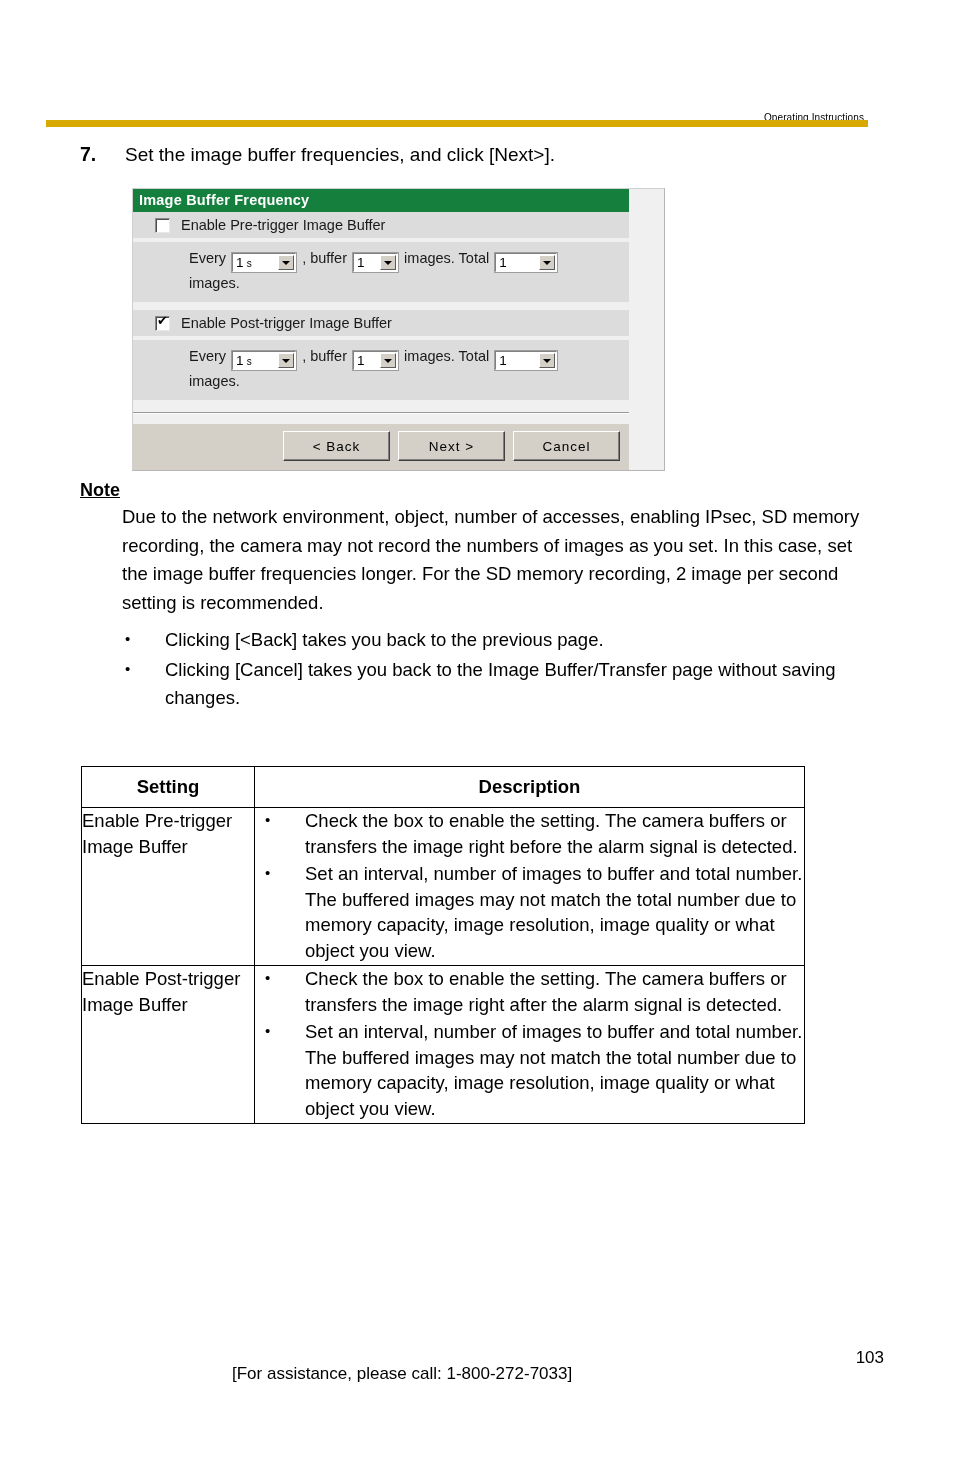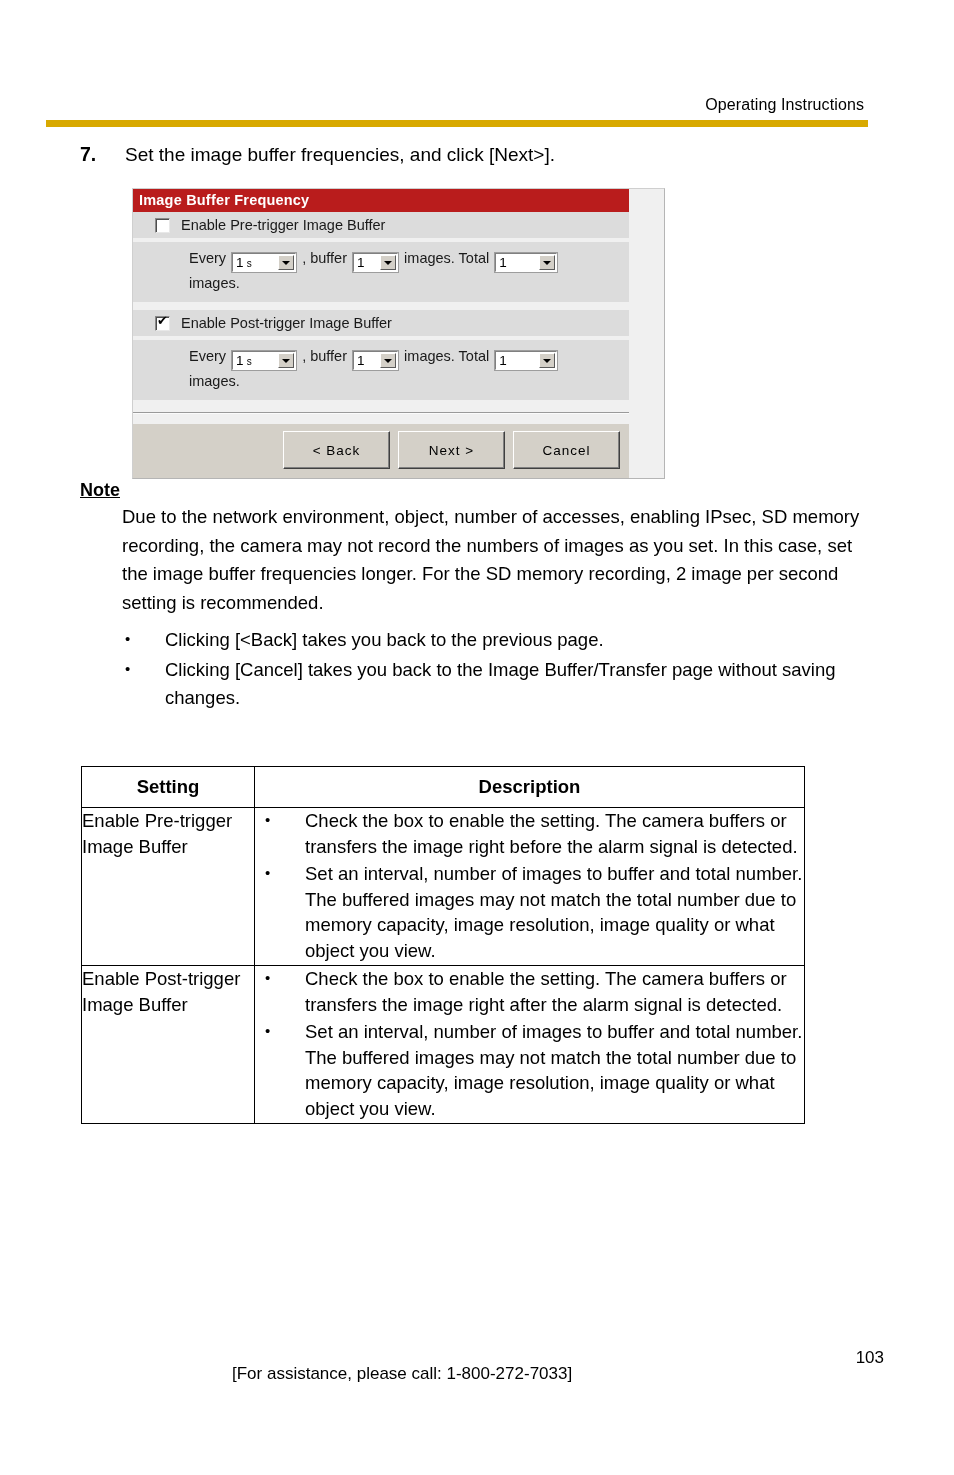--- a/index.html
+++ b/index.html
@@ -19,22 +19,22 @@
   
   #page-header {
     position: absolute;
     left: 0;
     top: 96px;
     width: 954px;
   }
   #header-title {
     position: absolute;
     right: 90px;
-    top: 0;
-    font-size: 16px;
+    top: 16px;
+    font-size: 10px;
     letter-spacing: .1px;
     white-space: nowrap;
   }
   #header-rule {
     position: absolute;
     left: 46px;
     top: 24px;
     width: 822px;
     height: 7px;
     background: #d8a900;
@@ -211,21 +211,21 @@
     width: 496px;
     background: #d4d0c8;
     padding: 7px 0 9px 0;
     margin-top: 10px;
     display: flex;
     justify-content: flex-end;
     box-sizing: border-box;
   }
   .winbtn {
     width: 107px;
-    height: 38px;
+    height: 30px;
     background: #d4d0c8;
     border-top: 1px solid #ffffff;
     border-left: 1px solid #ffffff;
     border-right: 1px solid #404040;
     border-bottom: 1px solid #404040;
     box-shadow: inset -1px -1px 0 #808080;
     font-size: 13.5px;
     font-family: "Liberation Sans", sans-serif;
     letter-spacing: 1px;
     color: #000;
@@ -350,21 +350,21 @@
   <div id="header-rule" style="background: rgb(216, 169, 0);"></div>
 </div>
 
 <div id="step-block">
   <span id="step-num">7.</span>
   <span id="step-text">Set the image buffer frequencies, and click [Next&gt;].</span>
 </div>
 
 <div id="gui-dialog">
 
-  <div id="gui-titlebar" style="background: #b91c1c;">Image Buffer Frequency</div>
+  <div id="gui-titlebar" style="background: #15803d;">Image Buffer Frequency</div>
 
   <div class="gui-section">
     <div class="gui-check-row">
       <span class="winchk">
         
       </span>
       <span class="gui-label">Enable Pre-trigger Image Buffer</span>
     </div>
     <div class="gui-spacer"></div>
     <div class="gui-fields-row">

